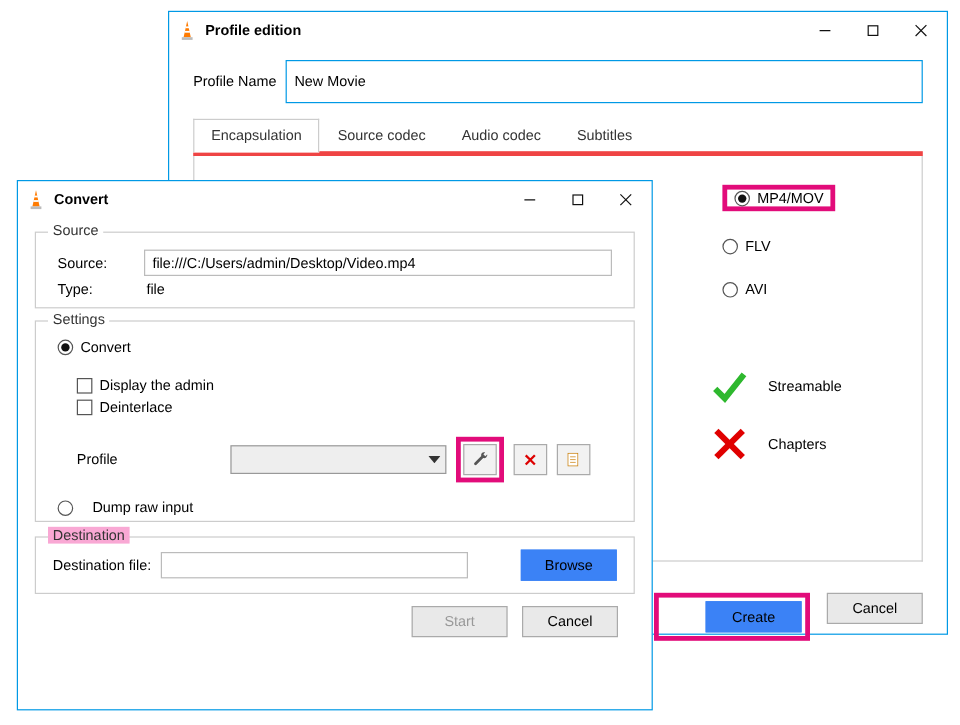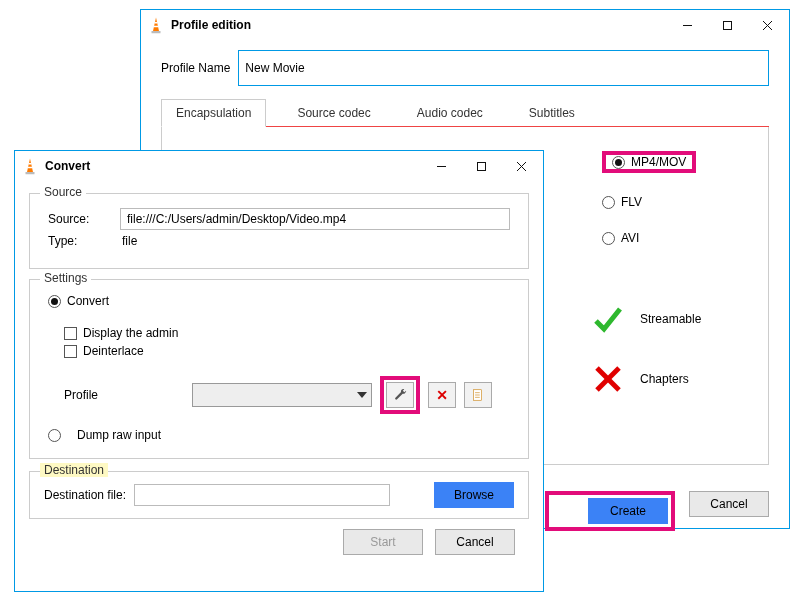--- a/index.html
+++ b/index.html
@@ -16,36 +16,36 @@
   .win-btn { width: 40px; height: 28px; display: inline-flex; align-items: center; justify-content: center; color:#111; }
   .win-btn svg { width: 11px; height: 11px; }
 
   .profile-body { padding: 10px 20px 16px 20px; }
   .row-name { display:flex; align-items:center; gap:8px; margin-bottom:12px; }
   .row-name .label { white-space:nowrap; }
   .row-name input {
     flex:1; height:36px; border:1px solid #0099e5; padding: 2px 6px; outline:none;
   }
 
-  .tabs-bar { display:flex; border-bottom:1px solid #ef4444; margin-top:8px;gap:16px; }
+  .tabs-bar { display:flex; border-bottom:4px solid #ef4444; margin-top:8px; }
   .tab {
     padding: 6px 14px; border:1px solid transparent; border-bottom:none;
     position: relative; top:1px; color:#333;
   }
   .tab.active {
     border-color:#ccc; background:#fff; border-bottom:1px solid #fff;
   }
 
   .enc-panel { border:1px solid #ccc; border-top:none; padding: 20px 30px 16px 30px; height: 338px; }
   .radio-row { display:flex; align-items:center; gap:6px; margin:4px 0 18px 0; }
   .radio-row.col2 { margin-left: 410px; }
   .hl-mp4 { border:4px solid #e20c7a; padding:0 6px; display:inline-flex; align-items:center; gap:6px; }
   .enc-panel .col-radios { display:flex; flex-direction:column; }
 
-  .indicators { clear:both; display:flex; flex-direction:column; gap:28px; margin-left:400px; margin-top:40px; }
+  .indicators { clear:both; display:flex; flex-direction:column; gap:16px; margin-left:400px; margin-top:40px; }
   .indicator { display:flex; align-items:center; gap:16px; }
   .indicator .check, .indicator .cross { width:32px; height:32px; }
 
   .profile-footer { display:flex; justify-content:flex-end; gap:14px; padding: 10px 20px 16px 0; }
   .btn {
     min-width:80px; height:26px; border:1px solid #aaa; background:#e9e9e9;
     display:inline-flex; align-items:center; justify-content:center;
   }
   .btn.primary { border:1px solid #3b82f6; background:#3b82f6;margin-left:36px; }
   .btn.disabled { color:#999; }
@@ -58,21 +58,21 @@
   }
   .convert-body { padding: 6px 14px 10px 14px; }
   .group-title { color:#333; margin:2px 0 4px 0; }
   .field-row { display:flex; align-items:center; gap:20px; margin:4px 0; }
   .field-row .lbl { width:52px; }
   .field-row input.long {
     flex:1; height:22px; border:1px solid #bbb; padding:2px 6px;
   }
   .field-row .val { padding-left:2px; }
 
-  .settings-group { border:1px solid #ccc; padding: 10px 18px 16px 18px; margin-top:10px; position:relative;}
+  .settings-group { border:1px solid #ccc; padding: 10px 18px 4px 18px; margin-top:10px; position:relative;}
   .settings-group .legend { position:absolute; top:-9px; left:10px; background:#fff; padding:0 4px; margin:0;}
   .settings-group.source { border:1px solid #ccc; margin-top:6px;}
   .chk-row { display:flex; align-items:center; gap:6px; margin:4px 0 4px 16px; }
   .chk { width:13px; height:13px; border:1px solid #555; }
   .radio {
     width:13px; height:13px; border:1px solid #555; border-radius:50%;
     display:inline-flex; align-items:center; justify-content:center;
   }
   .radio.sel::after { content:""; width:7px; height:7px; background:#111; border-radius:50%; }
 
@@ -83,21 +83,21 @@
     justify-content:flex-end; padding-right:4px;
   }
   .profile-row .icon-btn {
     width:28px; height:26px; border:1px solid #aaa; background:#f2f2f2;
     display:inline-flex; align-items:center; justify-content:center;
   }
   .hl-wrench { border:4px solid #e20c7a; padding:2px; }
   .del-x { color:#d00; font-weight:bold; font-size:14px; }
 
   .dest-box { border:1px solid #ccc; padding:10px 14px; margin-top:12px; position:relative;}
-  .dest-box .legend { position:absolute; top:-9px; left:10px; background:#fef9c3; padding:0 4px; margin:0;}
+  .dest-box .legend { position:absolute; top:-9px; left:10px; background:#f9a8d4; padding:0 4px; margin:0;}
   .dest-row { display:flex; align-items:center; gap:8px; }
   .dest-row .dlabel { white-space:nowrap; }
   .dest-row input { flex:1; height:22px; border:1px solid #bbb; }
   .footer { display:flex; justify-content:flex-end; gap:12px; padding:10px 14px 0 0; }
 
   
   .cone svg { width:18px; height:18px; }
 </style>
 </head>
 <body>

